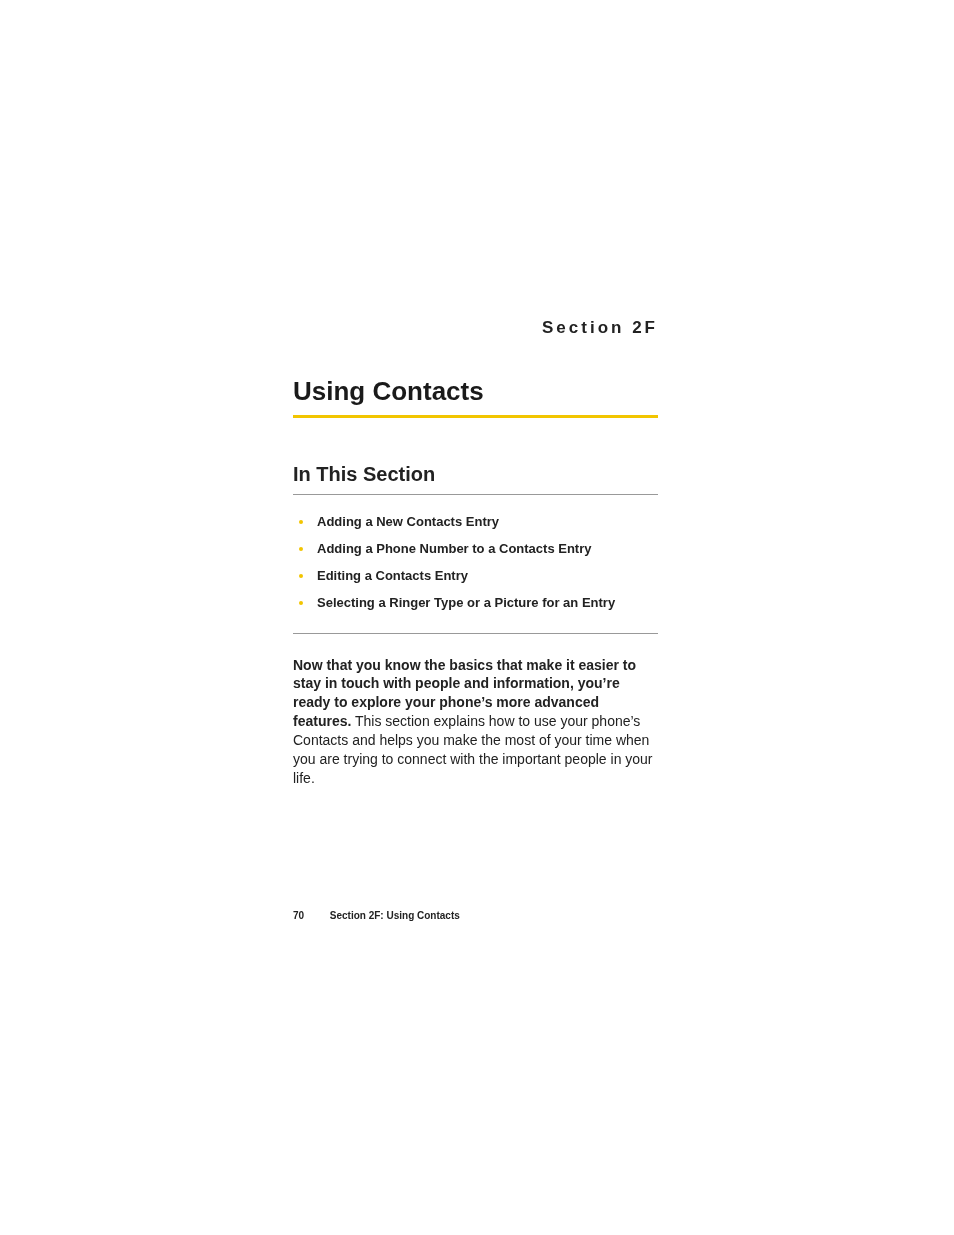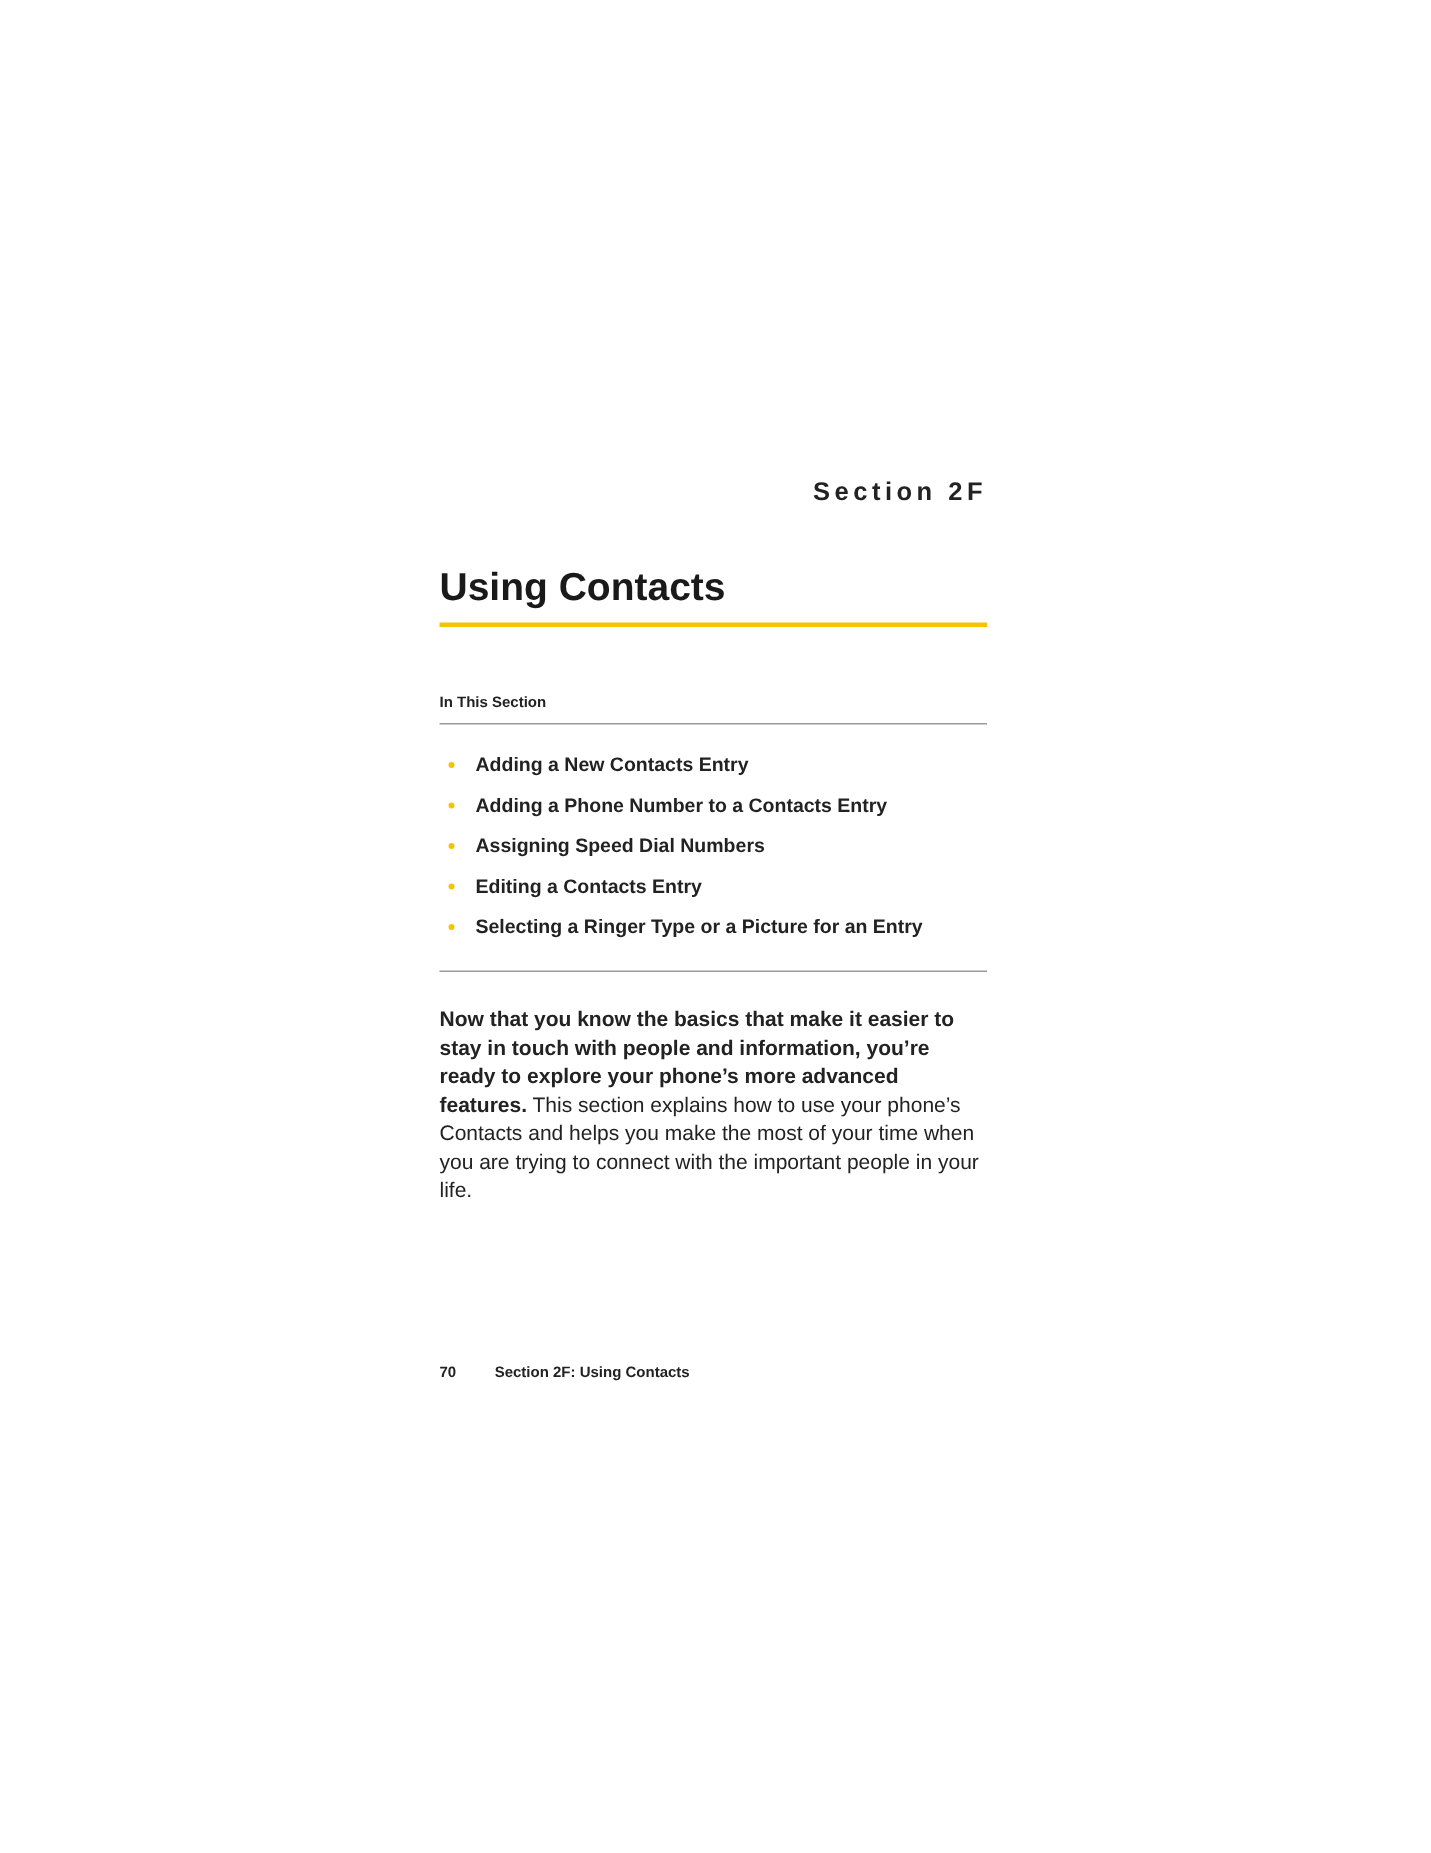--- a/index.html
+++ b/index.html
@@ -1,21 +1,21 @@
 <!DOCTYPE html>
 <html><head>
 <meta charset="utf-8">
 <style>
   * { box-sizing: border-box; margin: 0; padding: 0; }
   html, body { width: 954px; height: 1235px; background: #ffffff; font-family: "Segoe UI", "Myriad Pro", "Helvetica Neue", Arial, sans-serif; color: #222222; }
   .page { position: relative; width: 954px; height: 984px; }
   .content { position: absolute; left: 293px; top: 318px; width: 365px; }
   .section-label { text-align: right; font-size: 17px; font-weight: 700; letter-spacing: 3px; color: #222; margin-bottom: 38px; }
   .title { font-size: 26px; font-weight: 700; color: #1a1a1a; padding-bottom: 8px; border-bottom: 3px solid #f2c500; margin-bottom: 45px; }
-  .sub-heading { font-size: 10px; font-weight: 700; color: #222; padding-bottom: 8px; border-bottom: 1px solid #999; margin-bottom: 14px; }
+  .sub-heading { font-size: 20px; font-weight: 700; color: #222; padding-bottom: 8px; border-bottom: 1px solid #999; margin-bottom: 14px; }
   .toc-list { list-style: none; margin: 0 0 16px 6px; padding: 0; }
   .toc-list li { position: relative; padding: 5px 0 5px 18px; font-size: 13px; font-weight: 700; color: #222; line-height: 1.3; }
   .toc-list li::before { content: ""; position: absolute; left: 0; top: 11px; width: 4px; height: 4px; background: #f2c500; border-radius: 50%; }
   .rule { border: none; border-top: 1px solid #999; margin: 6px 0 22px 0; }
   .body-text { font-size: 14px; line-height: 1.35; color: #222; }
   .body-text .lead { font-weight: 700; }
   .footer { position: absolute; left: 293px; top: 910px; font-size: 10px; color: #222; }
   .footer .pnum { font-weight: 700; display: inline-block; width: 34px; }
   .footer .ftxt { font-weight: 700; }
 </style>
@@ -27,21 +27,20 @@
 
     <div class="section-label">Section 2F</div>
 
     <h1 class="title">Using Contacts</h1>
 
     <div class="sub-heading">In This Section</div>
 
     <ul class="toc-list">
       <li>Adding a New Contacts Entry</li>
       <li>Adding a Phone Number to a Contacts Entry</li>
-      <li>Assigning Speed Dial Numbers</li>
       <li>Editing a Contacts Entry</li>
       <li>Selecting a Ringer Type or a Picture for an Entry</li>
     </ul>
 
     <hr class="rule">
 
     <p class="body-text">
       <span class="lead">Now that you know the basics that make it easier to stay in touch with people and information, you’re ready to explore your phone’s more advanced features.</span><span> This section explains how to use your phone’s Contacts and helps you make the most of your time when you are trying to connect with the important people in your life.</span>
     </p>
 

